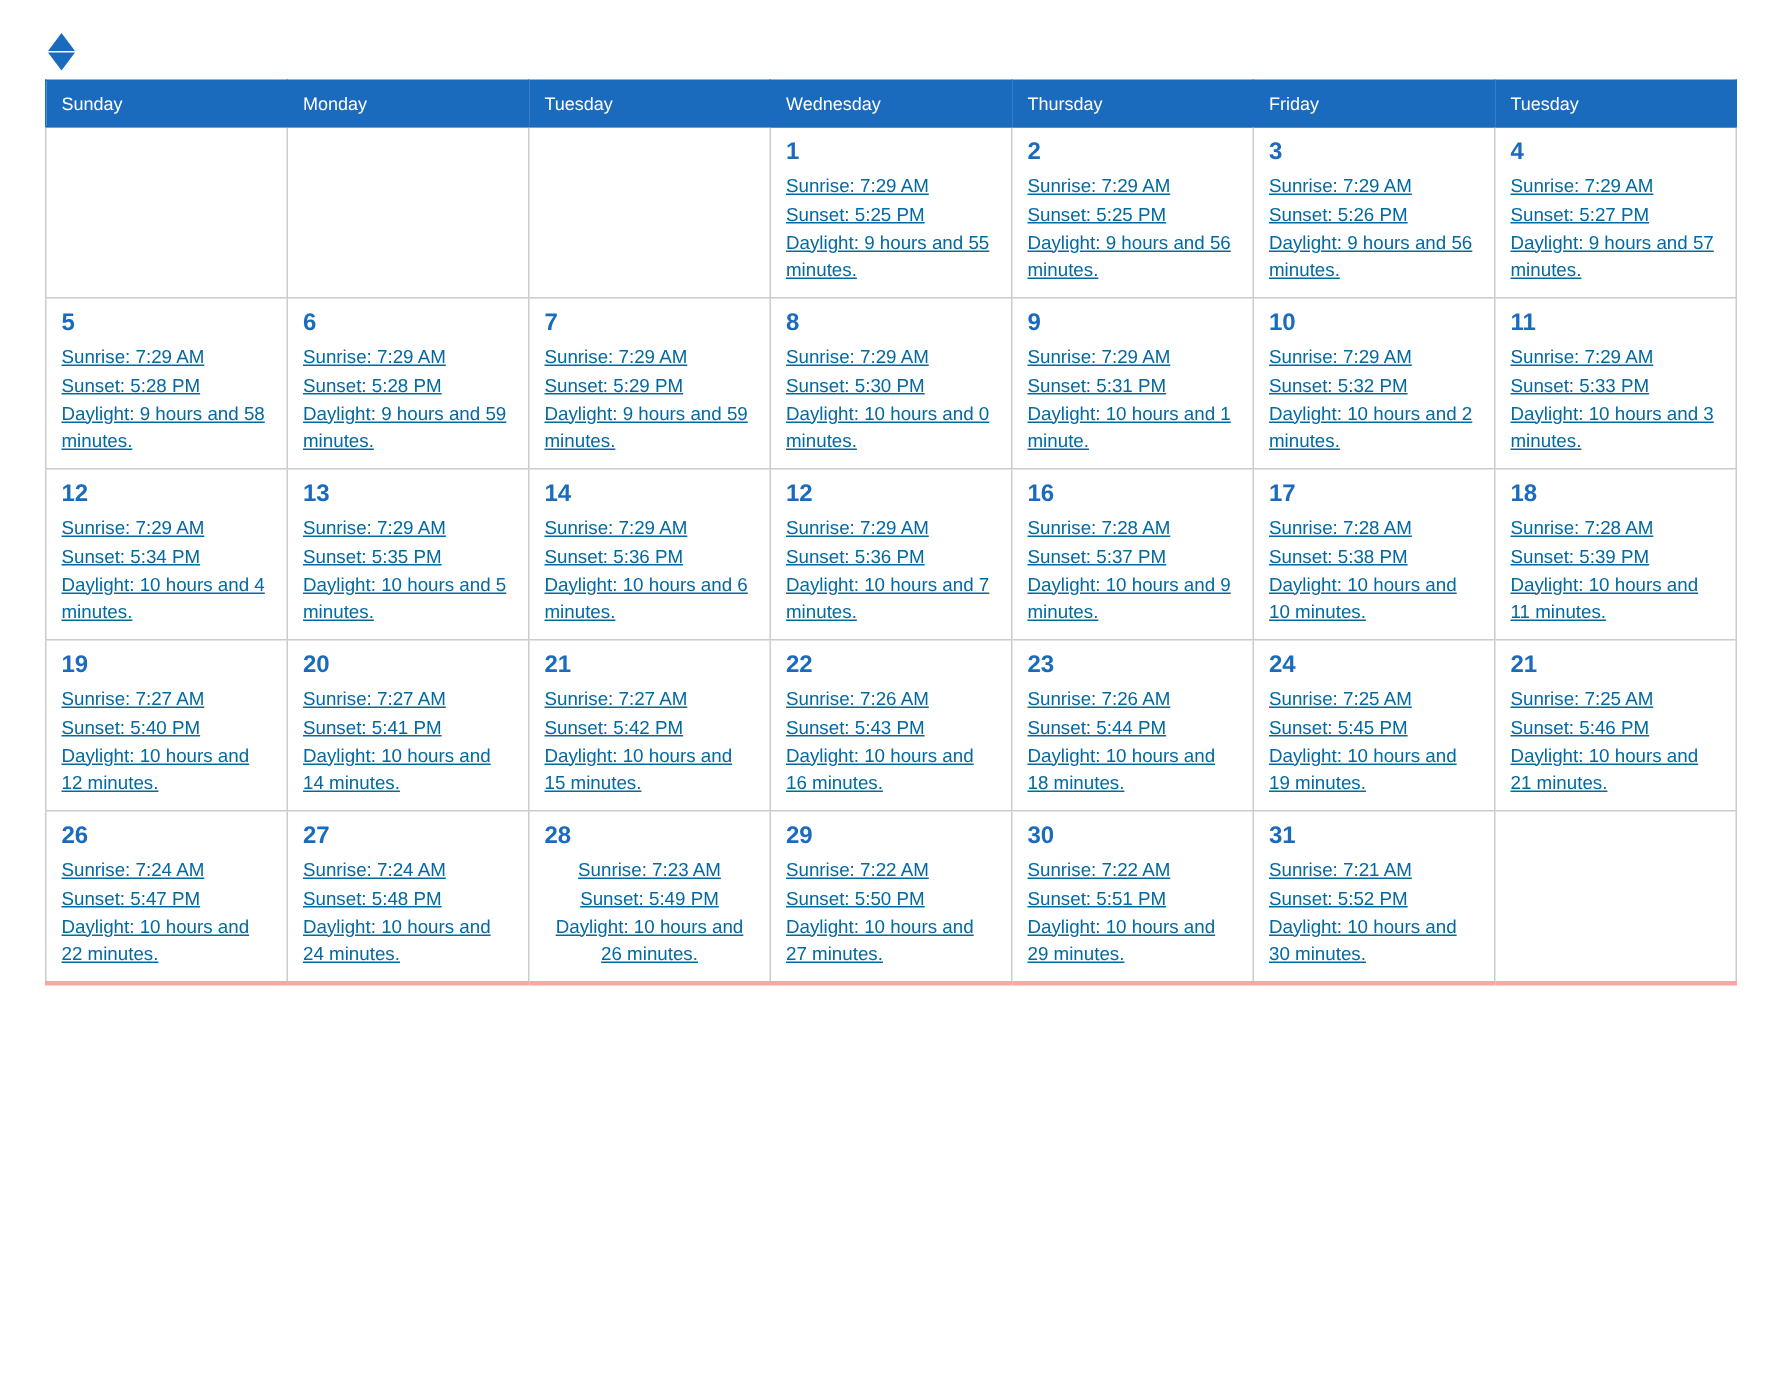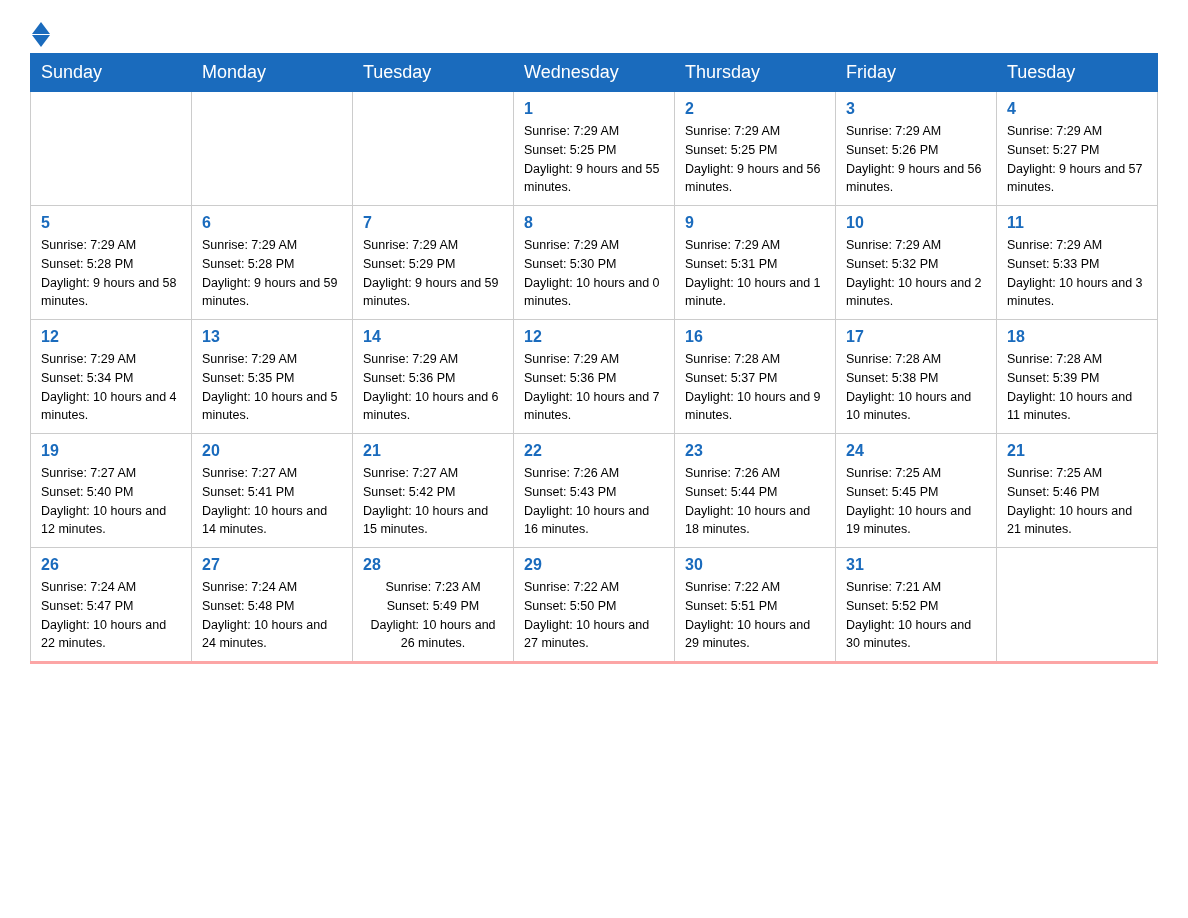--- a/index.html
+++ b/index.html
@@ -47,21 +47,21 @@
     .calendar {
       width: 100%;
       border-collapse: collapse;
       margin-top: 10px;
     }
     .calendar thead tr th {
       background-color: #1a6bbd;
       color: #fff;
       padding: 8px 10px;
       text-align: left;
-      font-size: 18px;
+      font-size: 12px;
       font-weight: normal;
       border: 1px solid #1a6bbd;
     }
     .calendar tbody tr td {
       vertical-align: top;
       padding: 8px 10px;
       border: 1px solid #ccc;
       width: 14.28%;
       min-height: 90px;
       font-size: 13px;
@@ -70,21 +70,22 @@
     .day-number {
       font-size: 16px;
       font-weight: bold;
       color: #1a6bbd;
       display: block;
       margin-bottom: 4px;
     }
     .day-info {
       font-size: 12.5px;
       line-height: 1.5;
-      color: #000000;
+      color: #0369a1;
+      text-decoration: underline;
     }
     .empty-cell {
       background: #fff;
     }
     tbody tr td {
       border-bottom: 2px solid #1a6bbd;
     }
     tbody tr:last-child td {
       border-bottom: 3px solid #fca5a5;
     }

